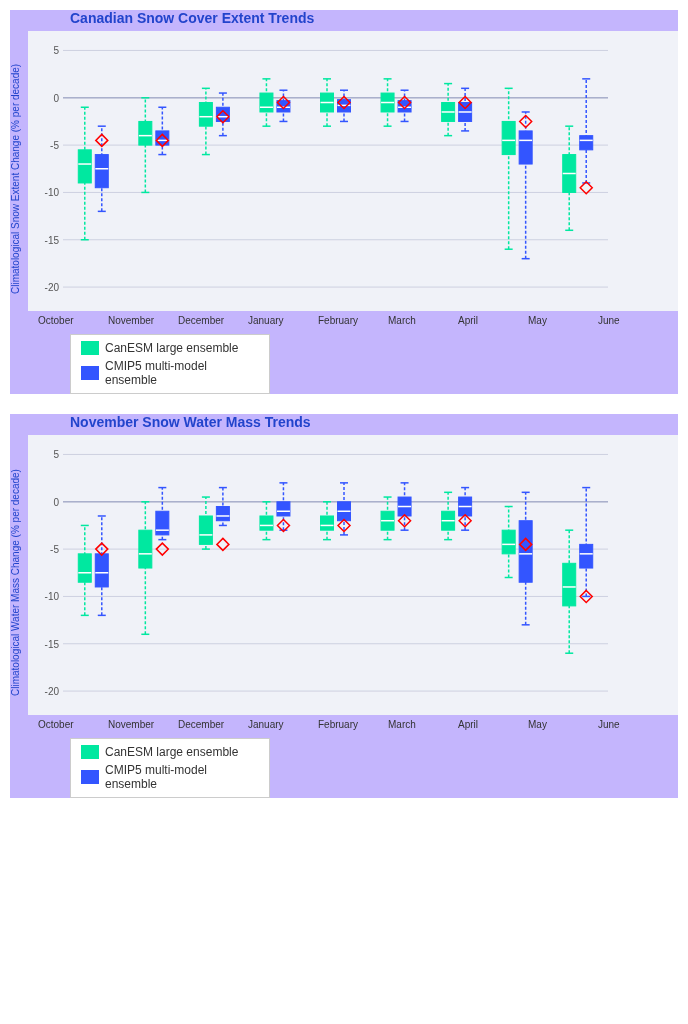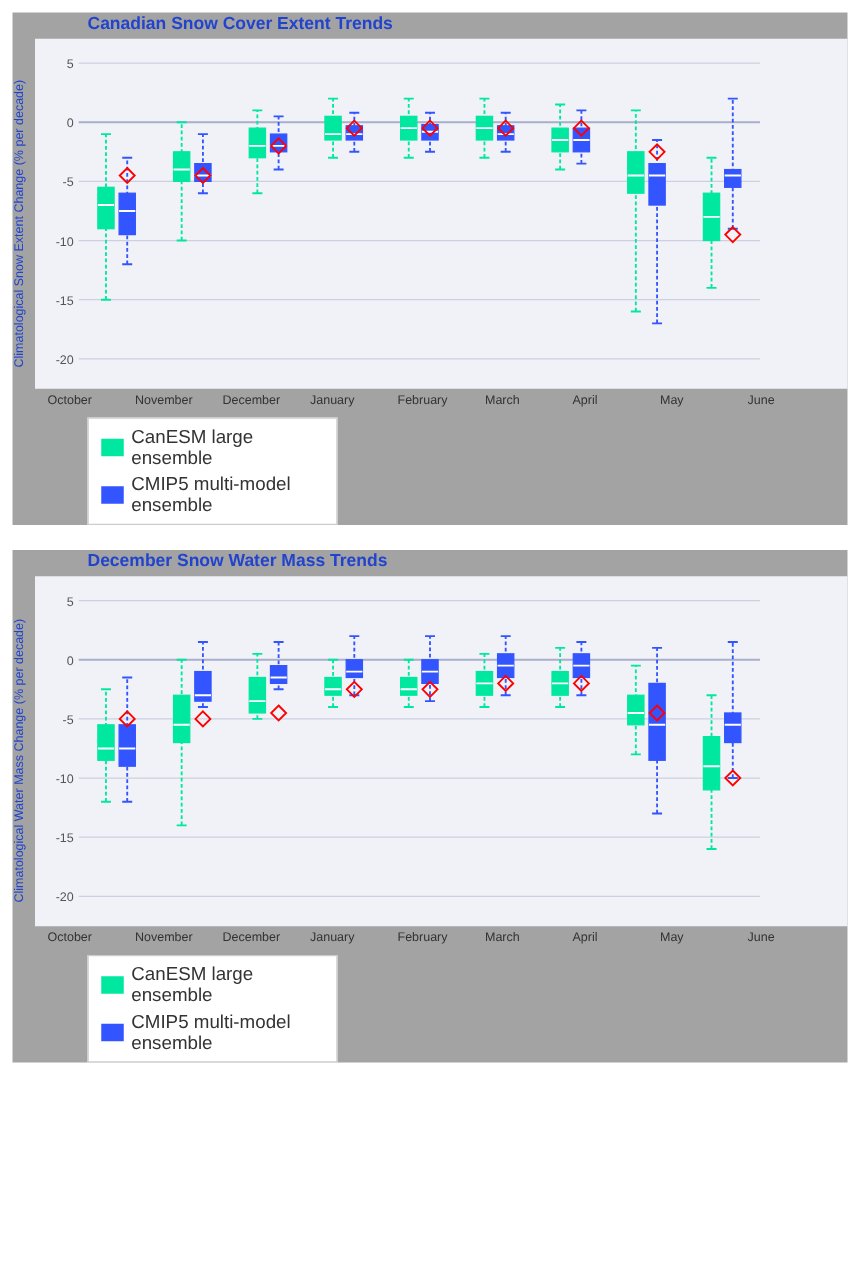--- a/index.html
+++ b/index.html
@@ -6,21 +6,21 @@
     body {
       background: #fff;
       font-family: Arial, sans-serif;
       width: 688px;
       min-height: 1024px;
       padding: 10px;
     }
     .chart-container {
       width: 668px;
       margin: 0 auto 20px auto;
-      background: #a3a3a3;
+      background: #c4b5fd;
     }
     .chart-title {
       font-size: 14px;
       font-weight: bold;
       color: #2244cc;
       margin-left: 60px;
       margin-bottom: 5px;
     }
     .chart-area {
       display: flex;
@@ -68,21 +68,21 @@
       margin-top: 8px;
       border: 1px solid #ccc;
       padding: 6px 10px;
       width: 200px;
       background: #fff;
     }
     .legend-item {
       display: flex;
       align-items: center;
       gap: 6px;
-      font-size: 15px;
+      font-size: 12px;
       color: #333;
     }
     .legend-box {
       width: 18px;
       height: 14px;
       flex-shrink: 0;
     }
   </style>
 </head>
 <body>
@@ -227,21 +227,21 @@
         <span>CanESM large ensemble</span>
       </div>
       <div class="legend-item">
         <div class="legend-box" style="background:#3355ff;"></div>
         <span>CMIP5 multi-model ensemble</span>
       </div>
     </div>
   </div>
 
   <div class="chart-container">
-    <div class="chart-title">December Snow Water Mass Trends</div>
+    <div class="chart-title">November Snow Water Mass Trends</div>
     <div class="chart-area">
       <div class="y-axis-label">Climatological Water Mass Change (% per decade)</div>
       <div class="chart-inner">
         <div class="plot-area" id="chart2-plot"><svg width="590" height="280">
               <line x1="35" y1="19.464285714285708" x2="580" y2="19.464285714285708" stroke="#cdd0e0" stroke-width="1"></line>
               <text x="31" y="23.464285714285708" font-size="10" fill="#555" text-anchor="end">5</text>
               <line x1="35" y1="66.78571428571429" x2="580" y2="66.78571428571429" stroke="#cdd0e0" stroke-width="1"></line>
               <text x="31" y="70.78571428571429" font-size="10" fill="#555" text-anchor="end">0</text>
               <line x1="35" y1="114.10714285714288" x2="580" y2="114.10714285714288" stroke="#cdd0e0" stroke-width="1"></line>
               <text x="31" y="118.10714285714288" font-size="10" fill="#555" text-anchor="end">-5</text>

